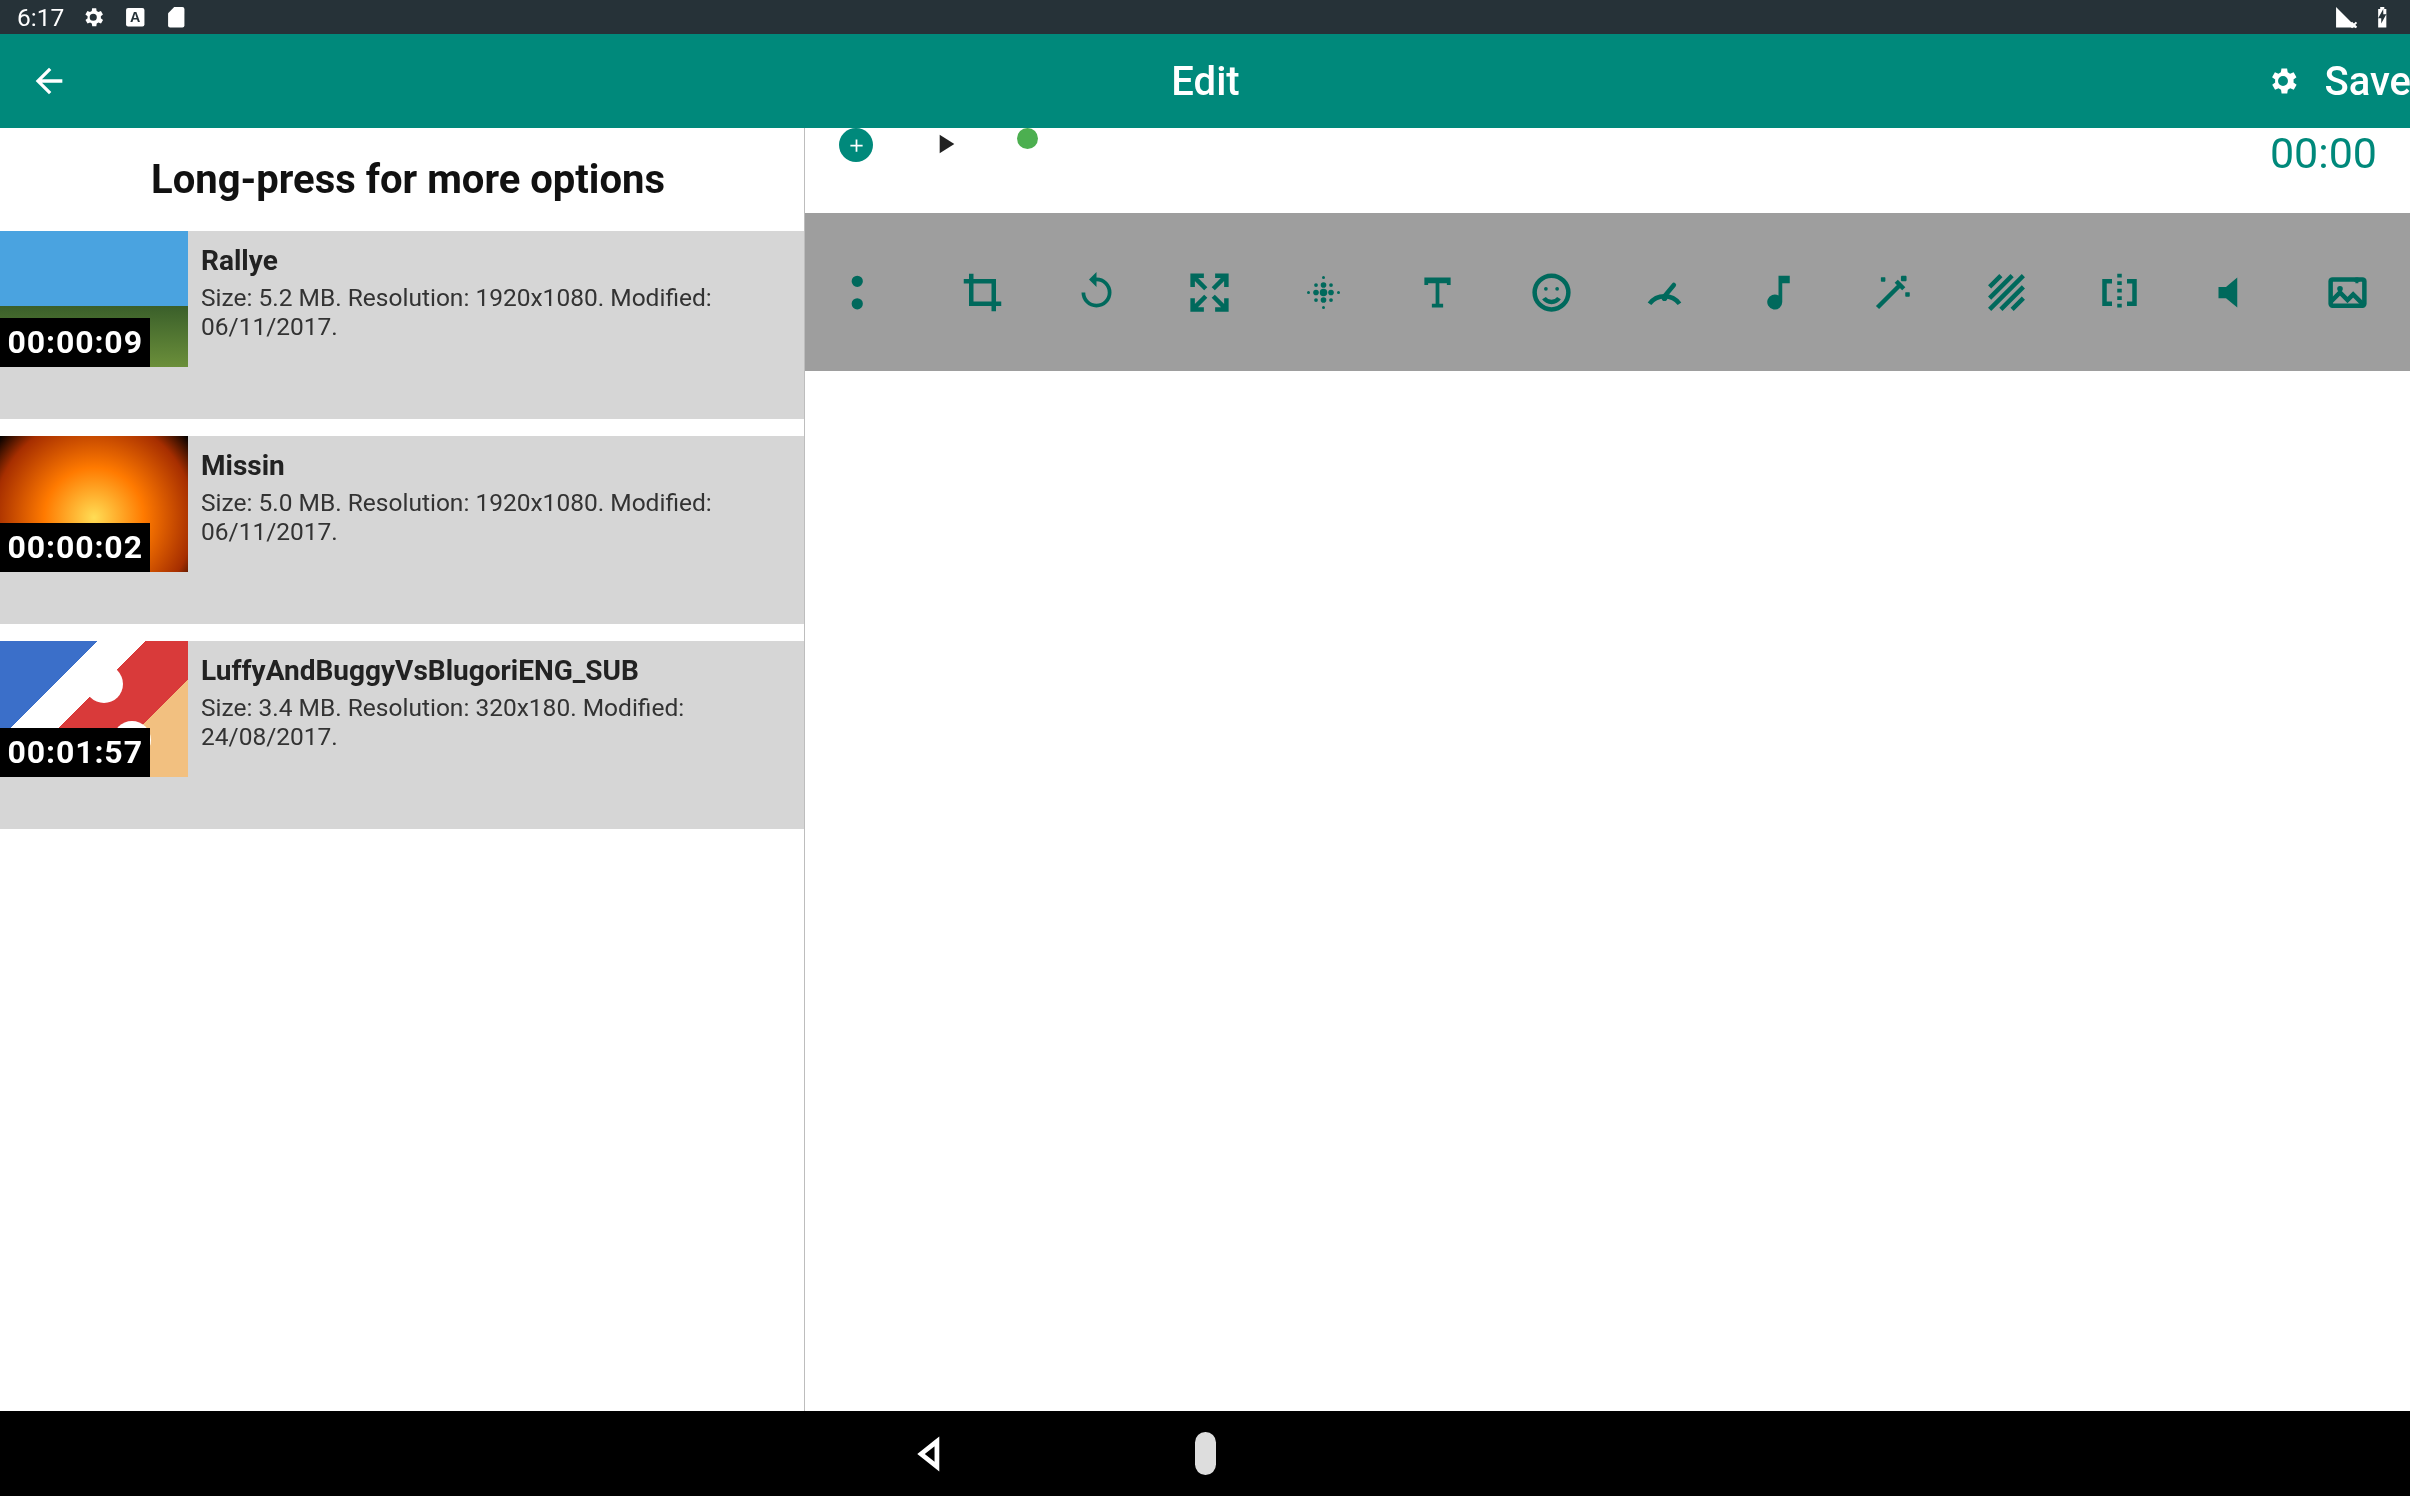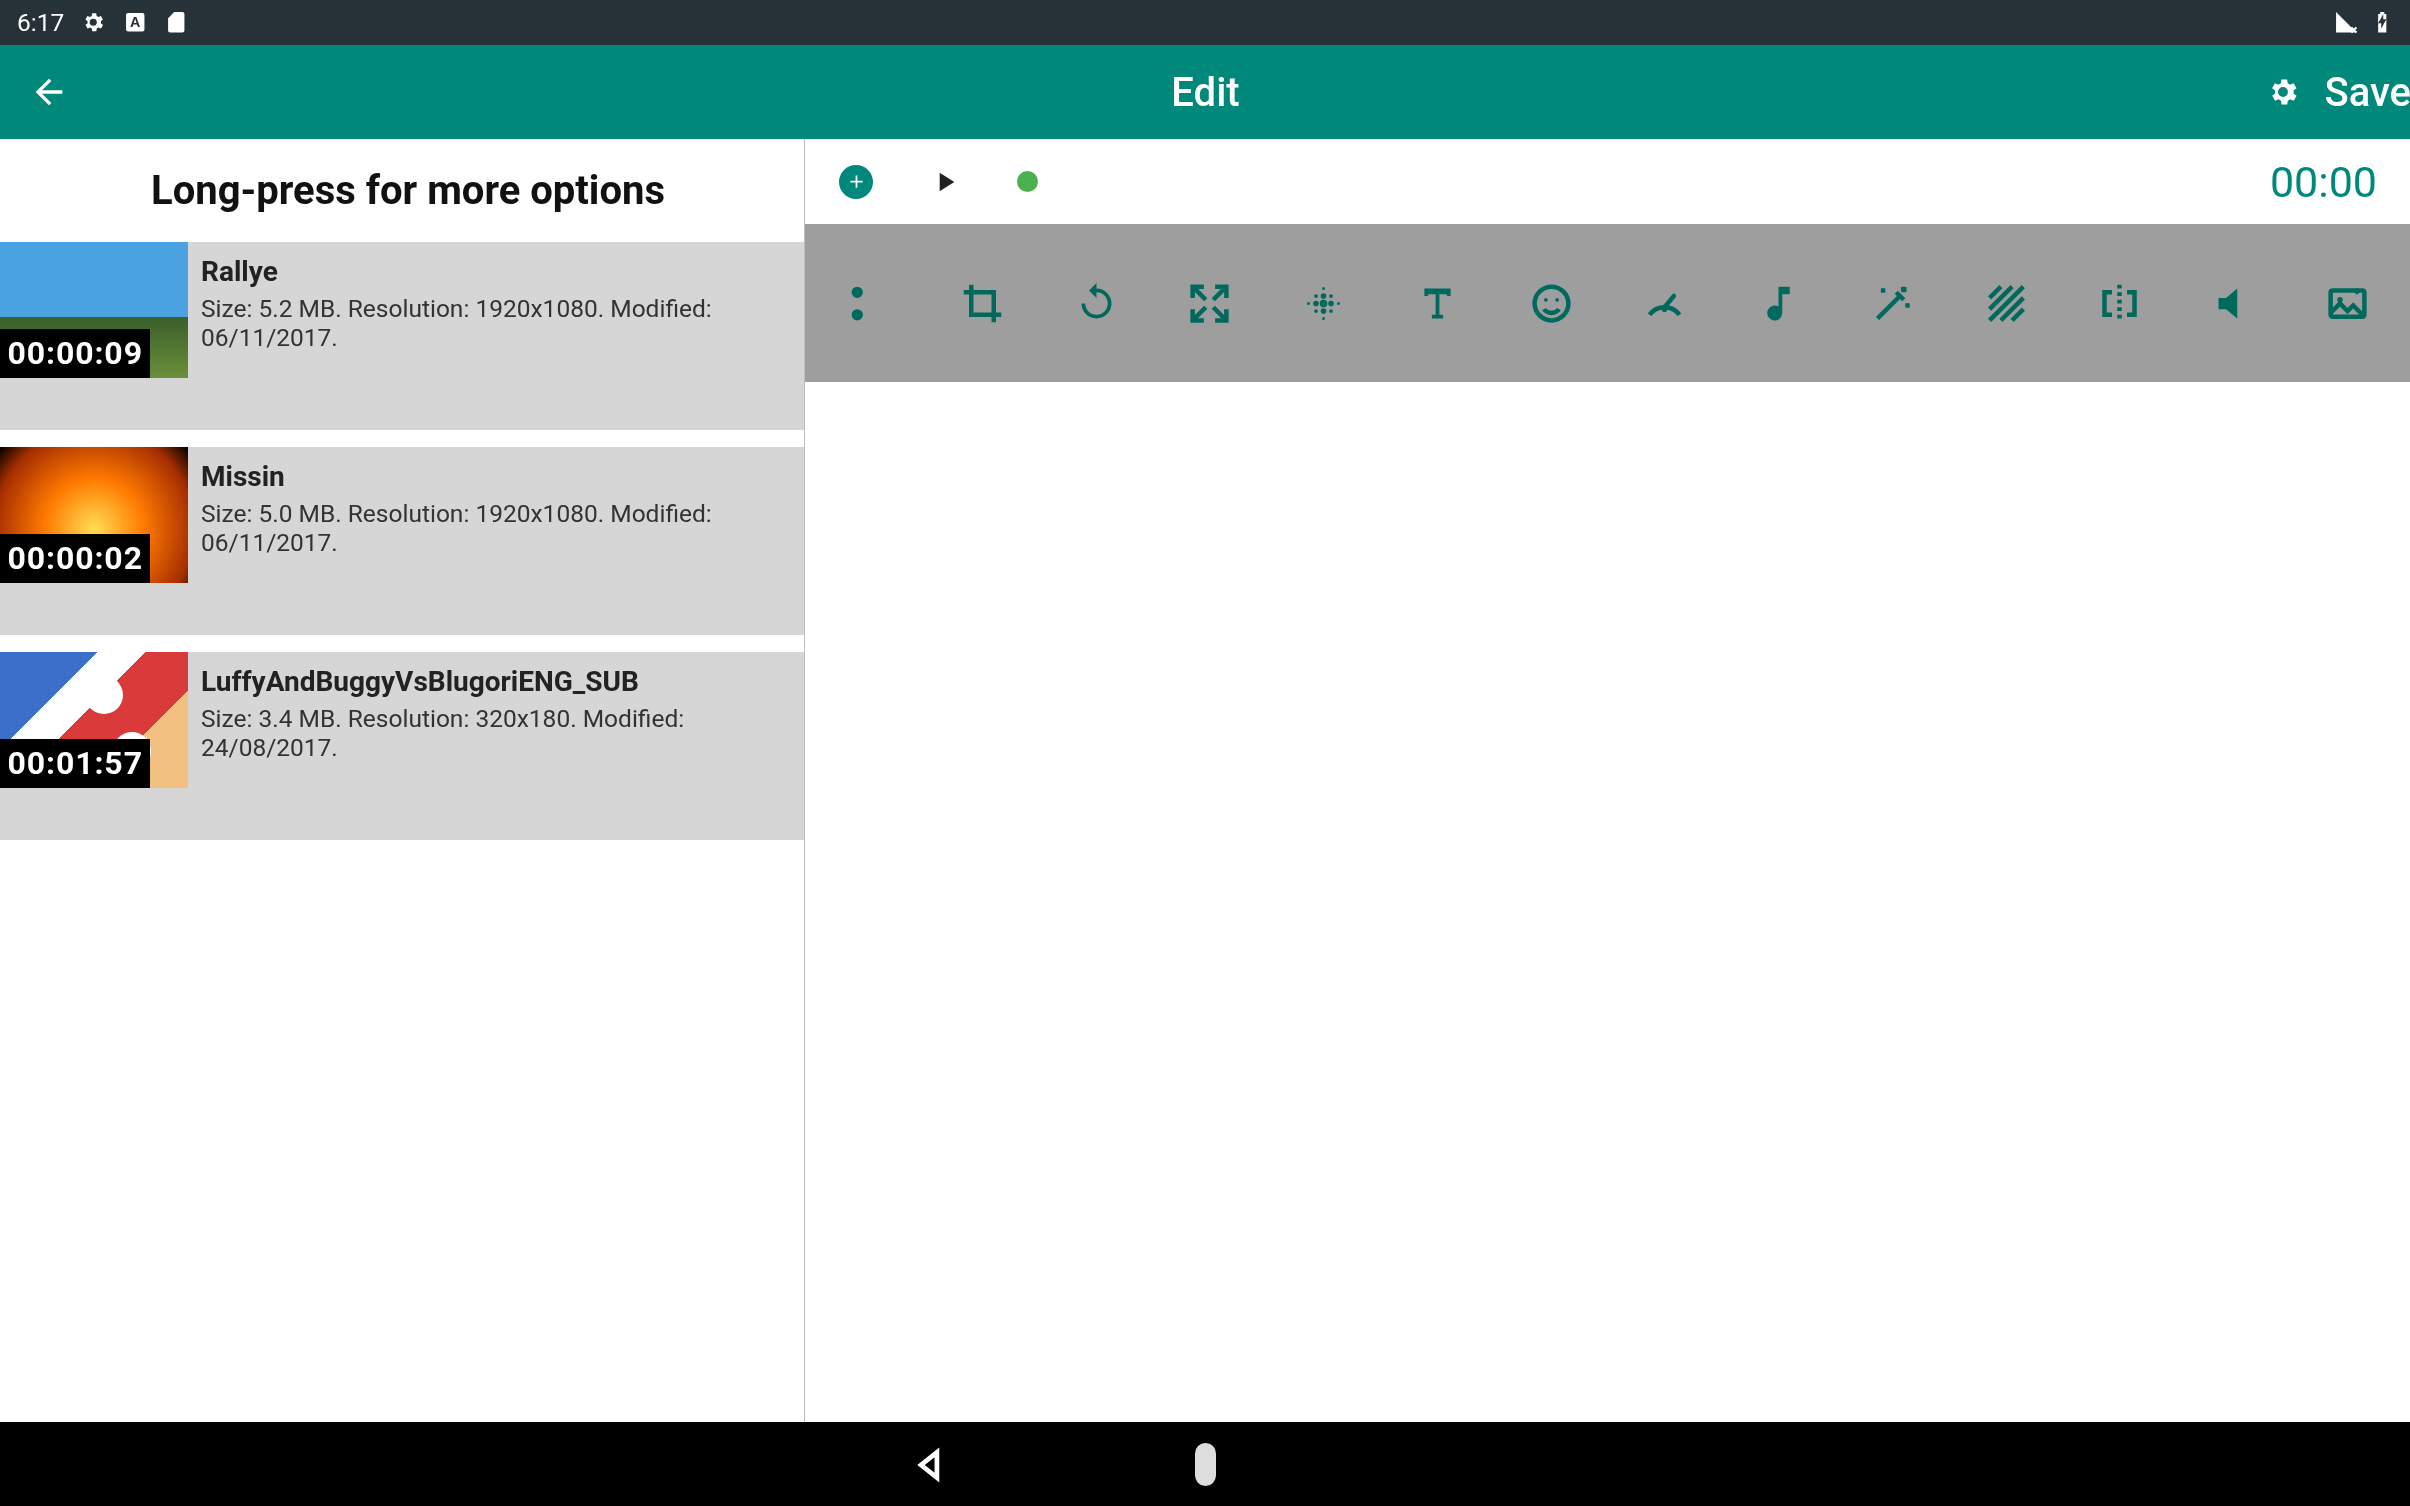--- a/index.html
+++ b/index.html
@@ -1,20 +1,20 @@
 <!DOCTYPE html>
 <html style="font-size:15px"><head>
 <meta charset="utf-8">
 <style>
   * { box-sizing: border-box; margin: 0; padding: 0; }
   html, body { width: 2411px; height: 1507px; font-family: Roboto, Arial, sans-serif; overflow: hidden; background: #fff; }
 
   
   .status-bar {
-    width: 100%; height: 45px; background: #263238;
+    width: 100%; height: 34px; background: #263238;
     display: flex; align-items: center; justify-content: space-between;
     padding: 0 17px; color: #fff; font-size: 24.5px;
   }
   .status-left { display: flex; align-items: center; gap: 17px; }
   .status-right { display: flex; align-items: center; gap: 11.3px; }
   .status-ic { width: 24.5px; height: 24.5px; display: inline-flex; align-items: center; justify-content: center; }
   .status-ic svg { width: 100%; height: 100%; fill: #fff; }
 
   
   .app-bar {
@@ -46,21 +46,21 @@
   
   .th-rallye { background: linear-gradient(to bottom, #4aa3e0 0%, #4aa3e0 55%, #3a5f2a 55%, #6b8f3a 100%); }
   .th-missin { background: radial-gradient(circle at 50% 60%, #ffdd55 0%, #ff7a00 40%, #a62e00 80%, #000 100%); }
   .th-luffy { background: linear-gradient(135deg, #3b6fc9 0%, #3b6fc9 30%, #ffffff 30%, #ffffff 45%, #d93a3a 45%, #d93a3a 70%, #f2c080 70%, #f2c080 100%); position:relative;}
   .th-luffy::after{ content:""; position:absolute; left:45%; top:18%; width:38px; height:38px; background:#fff; border-radius:50%; box-shadow: 28px 56px 0 0 #fff; }
 
   .right-pane { flex:1; display:flex; flex-direction:column; }
   .preview { flex:1; display:flex; align-items:center; justify-content:center; }
   .preview-msg { font-size: 53px; font-weight:700; color:#00897B; }
 
-  .play-row { height: 85px; display:flex; align-items:center; padding: 0 34px; }
+  .play-row { height: 85px; display:flex; align-items:flex-start; padding: 0 34px; }
   .play-row .ctrl { margin-right: 56px; display:flex; align-items:center; justify-content:center; cursor:pointer;}
   .ic-dark svg { fill:#212121; }
   .add-circle { width:34px; height:34px; border-radius:50%; background:#00897B; display:flex; align-items:center; justify-content:center;}
   .add-circle svg { width:21px; height:21px; fill:#fff; stroke:#fff; stroke-width:2;}
   .play-tri svg { width:32px; height:32px; }
   .green-dot { width:21px; height:21px; border-radius:50%; background:#4CAF50; }
   .time-readout { margin-left:auto; font-size: 43px; color:#00897B; font-weight:400; }
 
   .tool-strip { height: 158px; background:#9E9E9E; display:flex; align-items:center; justify-content:space-between; padding: 0 38px; }
   .tool-btn { width:51px; height:51px; display:flex; align-items:center; justify-content:center; cursor:pointer;}

